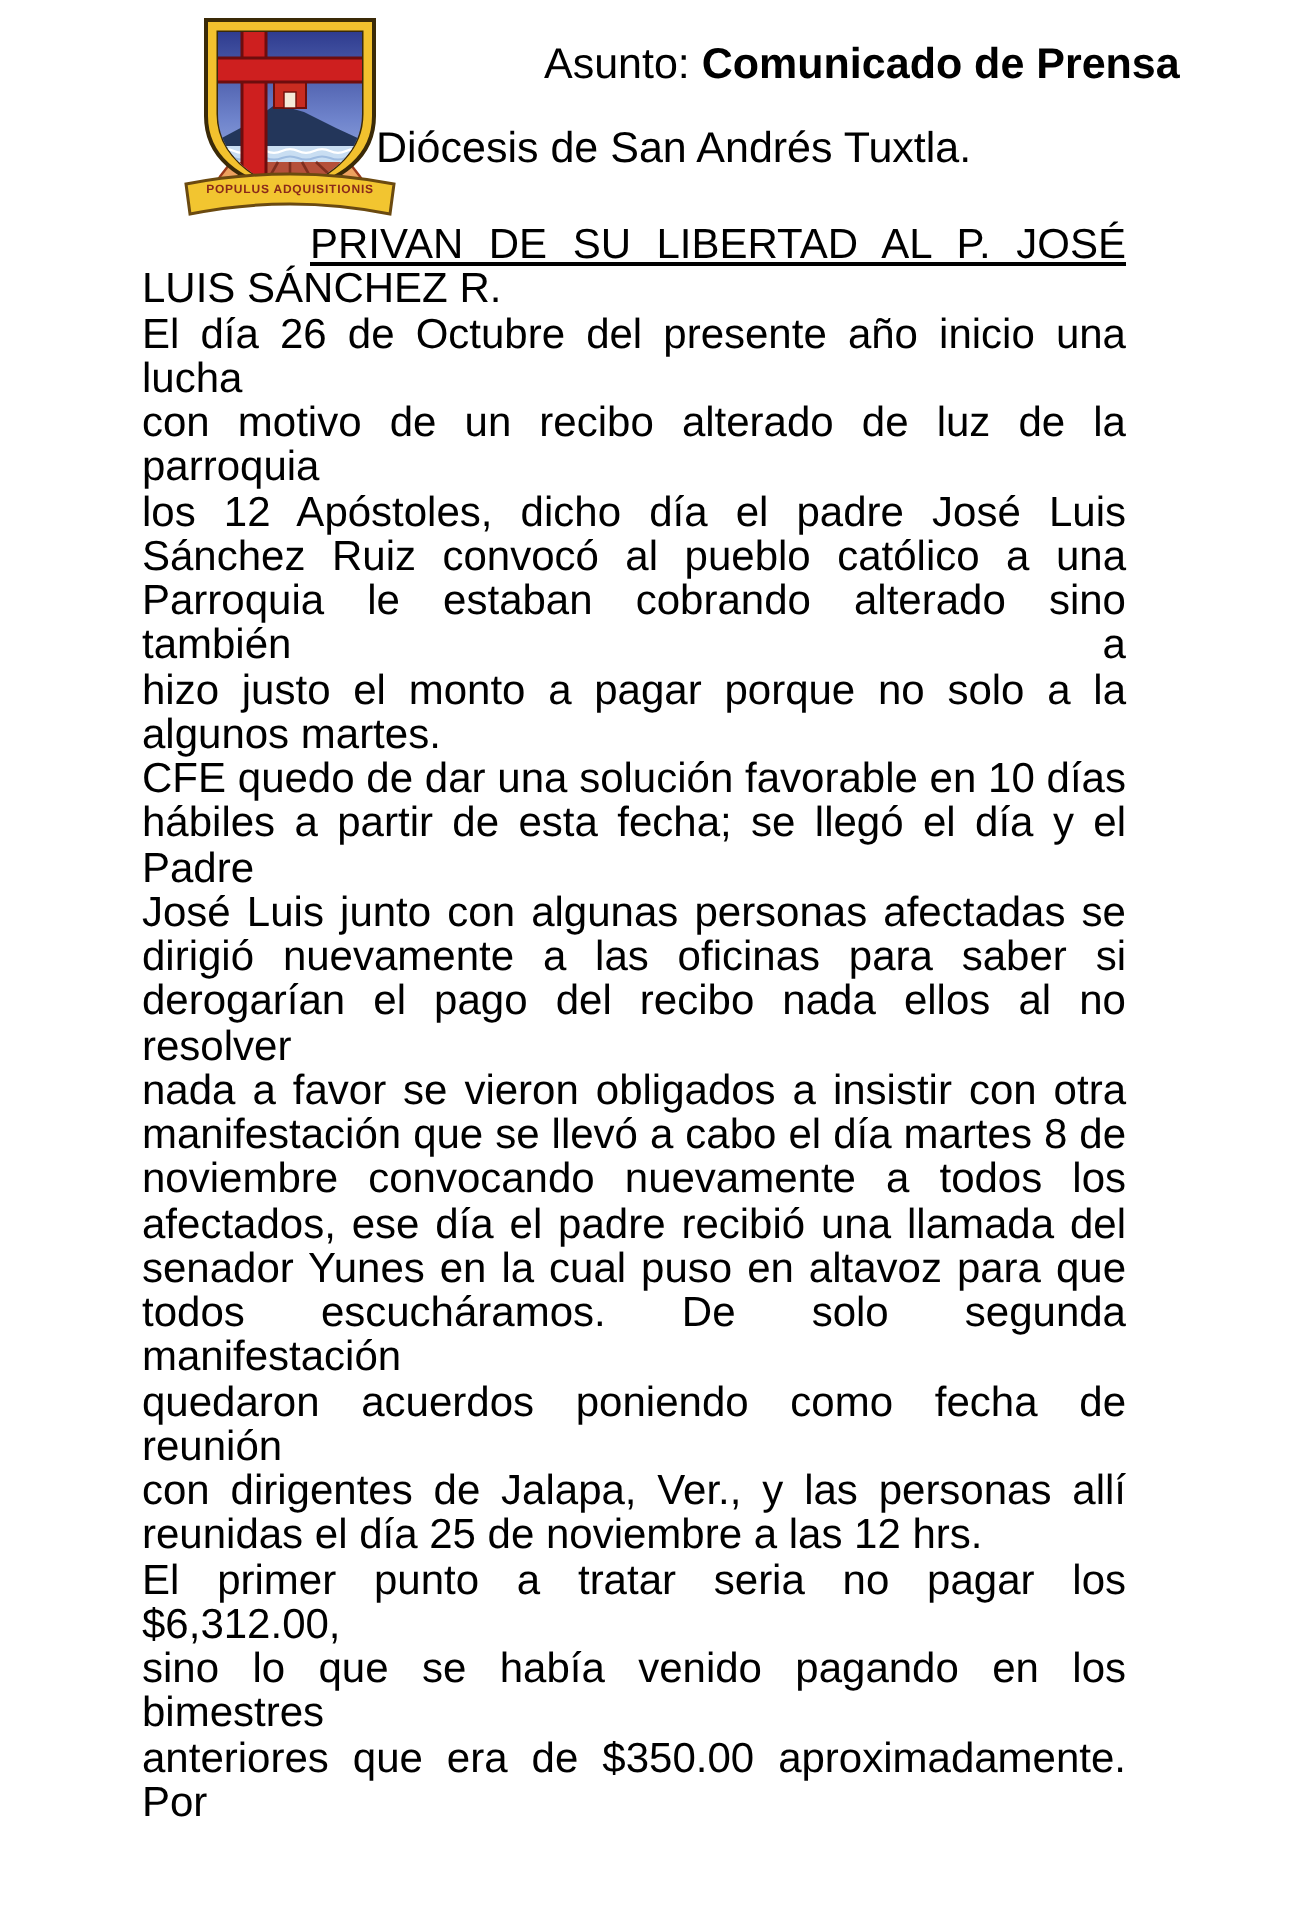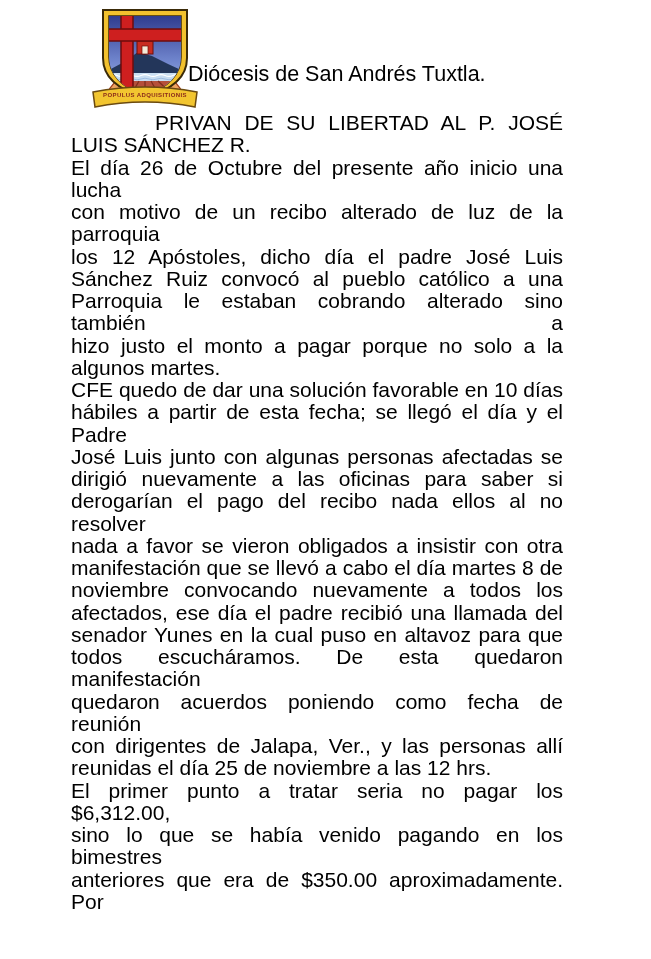--- a/index.html
+++ b/index.html
@@ -24,21 +24,21 @@
     position:absolute;left:90px;top:2px;
     width:112px;height:112px;
   }
   .logo svg{overflow:visible;display:block;}
   .doc-body{
     position:absolute;left:71px;top:112px;width:492px;
     font-size:21px;line-height:22.25px;
   }
   .line{text-align:left;}
   .line.just{text-align:justify;text-align-last:justify;}
-  .line.indent{padding-left:84px;}
+  .line.indent{padding-left:84px;text-decoration:underline;}
 </style>
 </head>
 <body>
 
 <div class="page">
 
   <div class="logo">
     <svg width="110" height="110" viewBox="0 0 110 110" xmlns="http://www.w3.org/2000/svg">
       <defs>
         <linearGradient id="sky" x1="0" y1="0" x2="0" y2="1">
@@ -99,20 +99,23 @@
         </g>
       </g>
 
       <g>
         <path d="M3 90 Q55 80 107 90 L105 105 Q55 95 5 105 Z" fill="#F2C530" stroke="#6B4A10" stroke-width="1.5"></path>
         <text x="55" y="94.5" font-size="6" fill="#8A2A1A" text-anchor="middle" letter-spacing="0.4" font-weight="bold">POPULUS ADQUISITIONIS</text>
       </g>
     </svg>
   </div>
 
+  <div class="subject">
+    <span>Asunto: </span><span class="bold">Comunicado de Prensa</span>
+  </div>
 
   <div class="org">Diócesis de San Andrés Tuxtla.</div>
 
   <div class="doc-body" id="doc-body">
       <div>
         <div class="line just indent">PRIVAN DE SU LIBERTAD AL P. JOSÉ</div>
         <div class="line">LUIS SÁNCHEZ R.</div>
       </div>
       <div>
         <div class="line just">El día 26 de Octubre del presente año inicio una lucha</div>
@@ -127,21 +130,21 @@
         <div class="line just">CFE quedo de dar una solución favorable en 10 días</div>
         <div class="line just">hábiles a partir de esta fecha; se llegó el día y el Padre</div>
         <div class="line just">José Luis junto con algunas personas afectadas se</div>
         <div class="line just">dirigió nuevamente a las oficinas para saber si</div>
         <div class="line just">derogarían el pago del recibo nada ellos al no resolver</div>
         <div class="line just">nada a favor se vieron obligados a insistir con otra</div>
         <div class="line just">manifestación que se llevó a cabo el día martes 8 de</div>
         <div class="line just">noviembre convocando  nuevamente a todos los</div>
         <div class="line just">afectados, ese día el padre recibió una llamada del</div>
         <div class="line just">senador Yunes en la cual puso en altavoz para que</div>
-        <div class="line just">todos escucháramos. De esta quedaron manifestación</div>
+        <div class="line just">todos escucháramos. De solo segunda manifestación</div>
         <div class="line just">quedaron acuerdos poniendo como fecha de reunión</div>
         <div class="line just">con dirigentes de Jalapa, Ver., y las personas allí</div>
         <div class="line">reunidas el día 25 de noviembre a las 12 hrs.</div>
       </div>
       <div>
         <div class="line just">El primer punto a tratar seria no pagar los $6,312.00,</div>
         <div class="line just">sino lo que se había venido pagando en los bimestres</div>
         <div class="line just">anteriores que era de $350.00 aproximadamente. Por</div>
       </div>
     </div>

